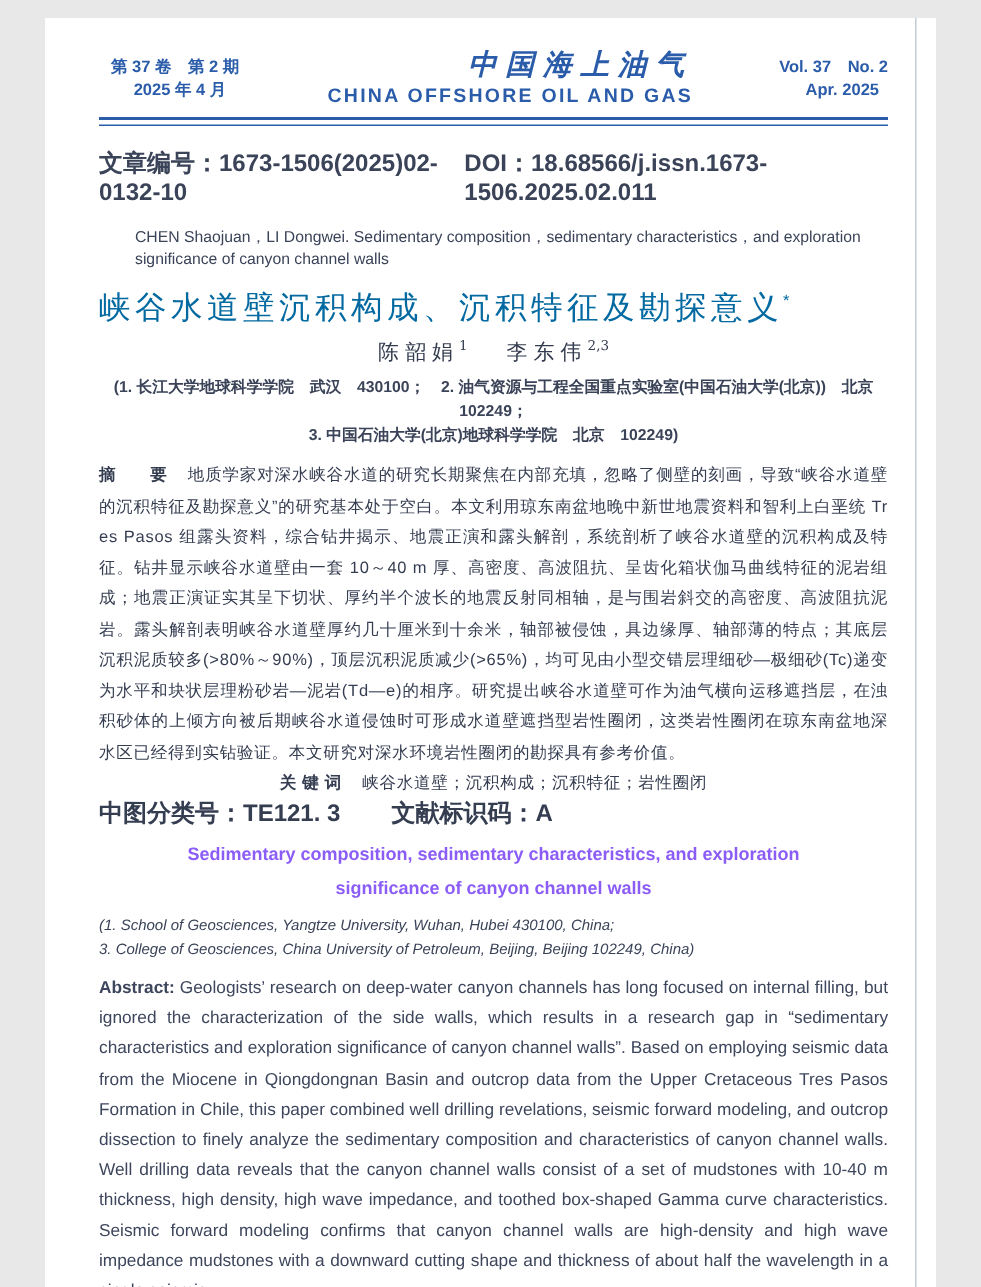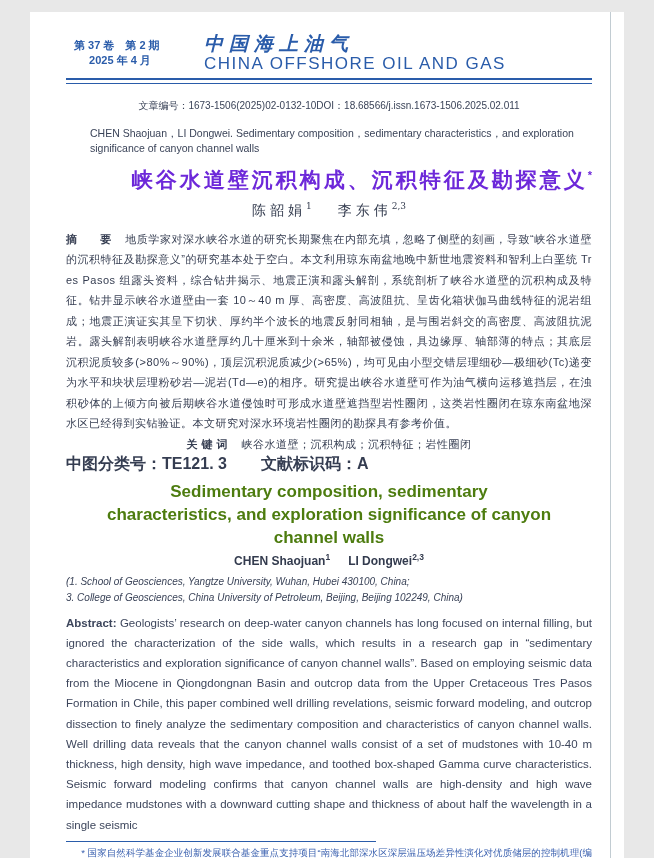--- a/index.html
+++ b/index.html
@@ -6,51 +6,51 @@
   .page{
     position:relative;width:594px;height:858px;margin:12px auto;background:#ffffff;
     font-family:"Liberation Sans","DejaVu Sans",sans-serif;color:#343c50;overflow:hidden;
     box-sizing:border-box;
   }
   .content{position:absolute;left:36px;right:32px;top:18px;}
   
   .hdr{display:flex;align-items:flex-start;color:#2a5caa;}
   .hdr-left{width:130px;font-size:11px;font-weight:bold;line-height:15px;padding-top:8px;padding-left:8px;}
   .hdr-left .l2{text-align:center;width:92px;}
-  .hdr-center{flex:1;text-align:left;}
+  .hdr-center{flex:1;text-align:right;}
   .journal-cn{font-family:"DejaVu Serif","Liberation Serif",serif;font-style:italic;font-weight:bold;
     font-size:19px;letter-spacing:6px;line-height:26px;}
-  .journal-en{font-size:17px;font-weight:normal;letter-spacing:1.5px;line-height:15px;}
+  .journal-en{font-size:13px;font-weight:bold;letter-spacing:1.5px;line-height:15px;}
   .hdr-right{width:130px;font-size:11px;font-weight:bold;line-height:15px;text-align:right;padding-top:8px;}
   .hdr-right .r2{padding-right:6px;}
   .dbl-rule{margin-top:7px;height:3px;border-top:2.4px solid #2a5caa;border-bottom:1.4px solid #2a5caa;}
   
-  .meta-row{display:flex;justify-content:center;margin-top:15px;font-size:10px;font-weight:400;color:#3a4358;}
+  .meta-row{display:flex;justify-content:flex-start;margin-top:15px;font-size:16px;font-weight:700;color:#3a4358;}
   
   .cite{margin-top:13px;font-size:10.5px;line-height:14.5px;color:#3a4358;}
   .cite .ind{padding-left:24px;}
   
-  .title-cn{margin-top:11px;text-align:right;font-size:21px;font-weight:bold;letter-spacing:3px;color:#6d28d9;}
+  .title-cn{margin-top:11px;text-align:left;font-size:21px;font-weight:normal;letter-spacing:3px;color:#0369a1;}
   .title-cn sup{font-size:11px;letter-spacing:0;}
   .authors-cn{margin-top:7px;text-align:center;font-size:14px;color:#333b4e;
     font-family:"DejaVu Serif","Liberation Serif",serif;}
   .authors-cn .nm{letter-spacing:4px;}
   .authors-cn .gap{display:inline-block;width:26px;}
   .authors-cn sup{font-size:9px;}
   .affil-cn{margin-top:6px;text-align:center;font-size:10.5px;font-weight:600;line-height:16px;color:#3a4358;}
   
   .abs-cn{margin-top:9px;font-size:11px;line-height:20.5px;text-align:justify;word-break:break-all;
     color:#353d51;letter-spacing:.5px;}
   .abs-cn .lbl{font-weight:bold;letter-spacing:6px;margin-right:8px;}
   .kw-line{font-size:11px;line-height:20.5px;color:#353d51;letter-spacing:.5px;text-align:center;}
   .kw-line .lbl{font-weight:bold;letter-spacing:4px;margin-right:10px;}
   .clc-line{font-size:16px;line-height:20.5px;font-weight:600;color:#353d51;}
   .clc-line .sp{display:inline-block;width:34px;}
   
-  .title-en{margin-top:5px;text-align:center;font-size:17px;font-weight:bold;line-height:23px;color:#4d7c0f;
+  .title-en{margin-top:5px;text-align:center;font-size:12px;font-weight:bold;line-height:23px;color:#8b5cf6;
     padding:0 40px;}
   .authors-en{margin-top:3px;text-align:center;font-size:12px;font-weight:600;color:#333b4e;}
   .authors-en .gap{display:inline-block;width:18px;}
   .authors-en sup{font-size:8.5px;}
   .affil-en{margin-top:6px;text-align:left;font-style:italic;font-size:10px;line-height:16px;color:#3a4358;}
   .abs-en{margin-top:7px;font-size:11.5px;line-height:20.2px;text-align:justify;color:#3d465c;}
   .abs-en .lbl{font-weight:bold;font-style:normal;}
   
   .fn-rule{margin-top:6px;width:310px;height:0;border-top:1.8px solid #2a5caa;}
   .footnotes{margin-top:4px;font-size:9.5px;line-height:14.2px;color:#3c62b0;text-align:justify;}
@@ -67,53 +67,58 @@
 
     <div class="hdr">
       <div class="hdr-left">
         <div class="l1">第 37 卷　第 2 期</div>
         <div class="l2">2025 年 4 月</div>
       </div>
       <div class="hdr-center">
         <div class="journal-cn">中国海上油气</div>
         <div class="journal-en">CHINA OFFSHORE OIL AND GAS</div>
       </div>
+      <div class="hdr-right">
+        <div class="r1">Vol. 37　No. 2</div>
+        <div class="r2">Apr. 2025</div>
+      </div>
     </div>
     <div class="dbl-rule"></div>
 
     <div class="meta-row">
       <span>文章编号：1673-1506(2025)02-0132-10</span>
       <span>DOI：18.68566/j.issn.1673-1506.2025.02.011</span>
     </div>
 
     <div class="cite">
       <div class="ind">CHEN Shaojuan，LI Dongwei. Sedimentary composition，sedimentary characteristics，and exploration significance of canyon channel walls</div>
     </div>
 
     <div class="title-cn">
       <span>峡谷水道壁沉积构成、沉积特征及勘探意义</span><sup>*</sup>
     </div>
     <div class="authors-cn">
       <span class="nm">陈韶娟</span><sup>1</sup><span class="gap"></span><span class="nm">李东伟</span><sup>2,3</sup>
     </div>
+    <div class="affil-cn">
+      <div>(1. 长江大学地球科学学院　武汉　430100；　2. 油气资源与工程全国重点实验室(中国石油大学(北京))　北京　102249；</div>
+      <div>3. 中国石油大学(北京)地球科学学院　北京　102249)</div>
+    </div>
 
     <div class="abs-cn">
       <span class="lbl">摘　要</span><span>地质学家对深水峡谷水道的研究长期聚焦在内部充填，忽略了侧壁的刻画，导致“峡谷水道壁的沉积特征及勘探意义”的研究基本处于空白。本文利用琼东南盆地晚中新世地震资料和智利上白垩统 Tres Pasos 组露头资料，综合钻井揭示、地震正演和露头解剖，系统剖析了峡谷水道壁的沉积构成及特征。钻井显示峡谷水道壁由一套 10～40 m 厚、高密度、高波阻抗、呈齿化箱状伽马曲线特征的泥岩组成；地震正演证实其呈下切状、厚约半个波长的地震反射同相轴，是与围岩斜交的高密度、高波阻抗泥岩。露头解剖表明峡谷水道壁厚约几十厘米到十余米，轴部被侵蚀，具边缘厚、轴部薄的特点；其底层沉积泥质较多(&gt;80%～90%)，顶层沉积泥质减少(&gt;65%)，均可见由小型交错层理细砂—极细砂(Tc)递变为水平和块状层理粉砂岩—泥岩(Td—e)的相序。研究提出峡谷水道壁可作为油气横向运移遮挡层，在浊积砂体的上倾方向被后期峡谷水道侵蚀时可形成水道壁遮挡型岩性圈闭，这类岩性圈闭在琼东南盆地深水区已经得到实钻验证。本文研究对深水环境岩性圈闭的勘探具有参考价值。</span>
     </div>
     <div class="kw-line">
       <span class="lbl">关键词</span><span>峡谷水道壁；沉积构成；沉积特征；岩性圈闭</span>
     </div>
     <div class="clc-line">
       <span>中图分类号：TE121. 3</span><span class="sp"></span><span>文献标识码：A</span>
     </div>
 
     <div class="title-en">Sedimentary composition, sedimentary characteristics, and exploration significance of canyon channel walls</div>
-    <div class="authors-en">
-      <span>CHEN Shaojuan</span><sup>1</sup><span class="gap"></span><span>LI Dongwei</span><sup>2,3</sup>
-    </div>
     <div class="affil-en">
       <div>(1. School of Geosciences, Yangtze University, Wuhan, Hubei 430100, China;</div>
       <div>3. College of Geosciences, China University of Petroleum, Beijing, Beijing 102249, China)</div>
     </div>
 
     <div class="abs-en">
       <span class="lbl">Abstract:</span>
       <span>Geologists’ research on deep-water canyon channels has long focused on internal filling, but ignored the characterization of the side walls, which results in a research gap in “sedimentary characteristics and exploration significance of canyon channel walls”. Based on employing seismic data from the Miocene in Qiongdongnan Basin and outcrop data from the Upper Cretaceous Tres Pasos Formation in Chile, this paper combined well drilling revelations, seismic forward modeling, and outcrop dissection to finely analyze the sedimentary composition and characteristics of canyon channel walls. Well drilling data reveals that the canyon channel walls consist of a set of mudstones with 10-40 m thickness, high density, high wave impedance, and toothed box-shaped Gamma curve characteristics. Seismic forward modeling confirms that canyon channel walls are high-density and high wave impedance mudstones with a downward cutting shape and thickness of about half the wavelength in a single seismic</span>
     </div>
 

